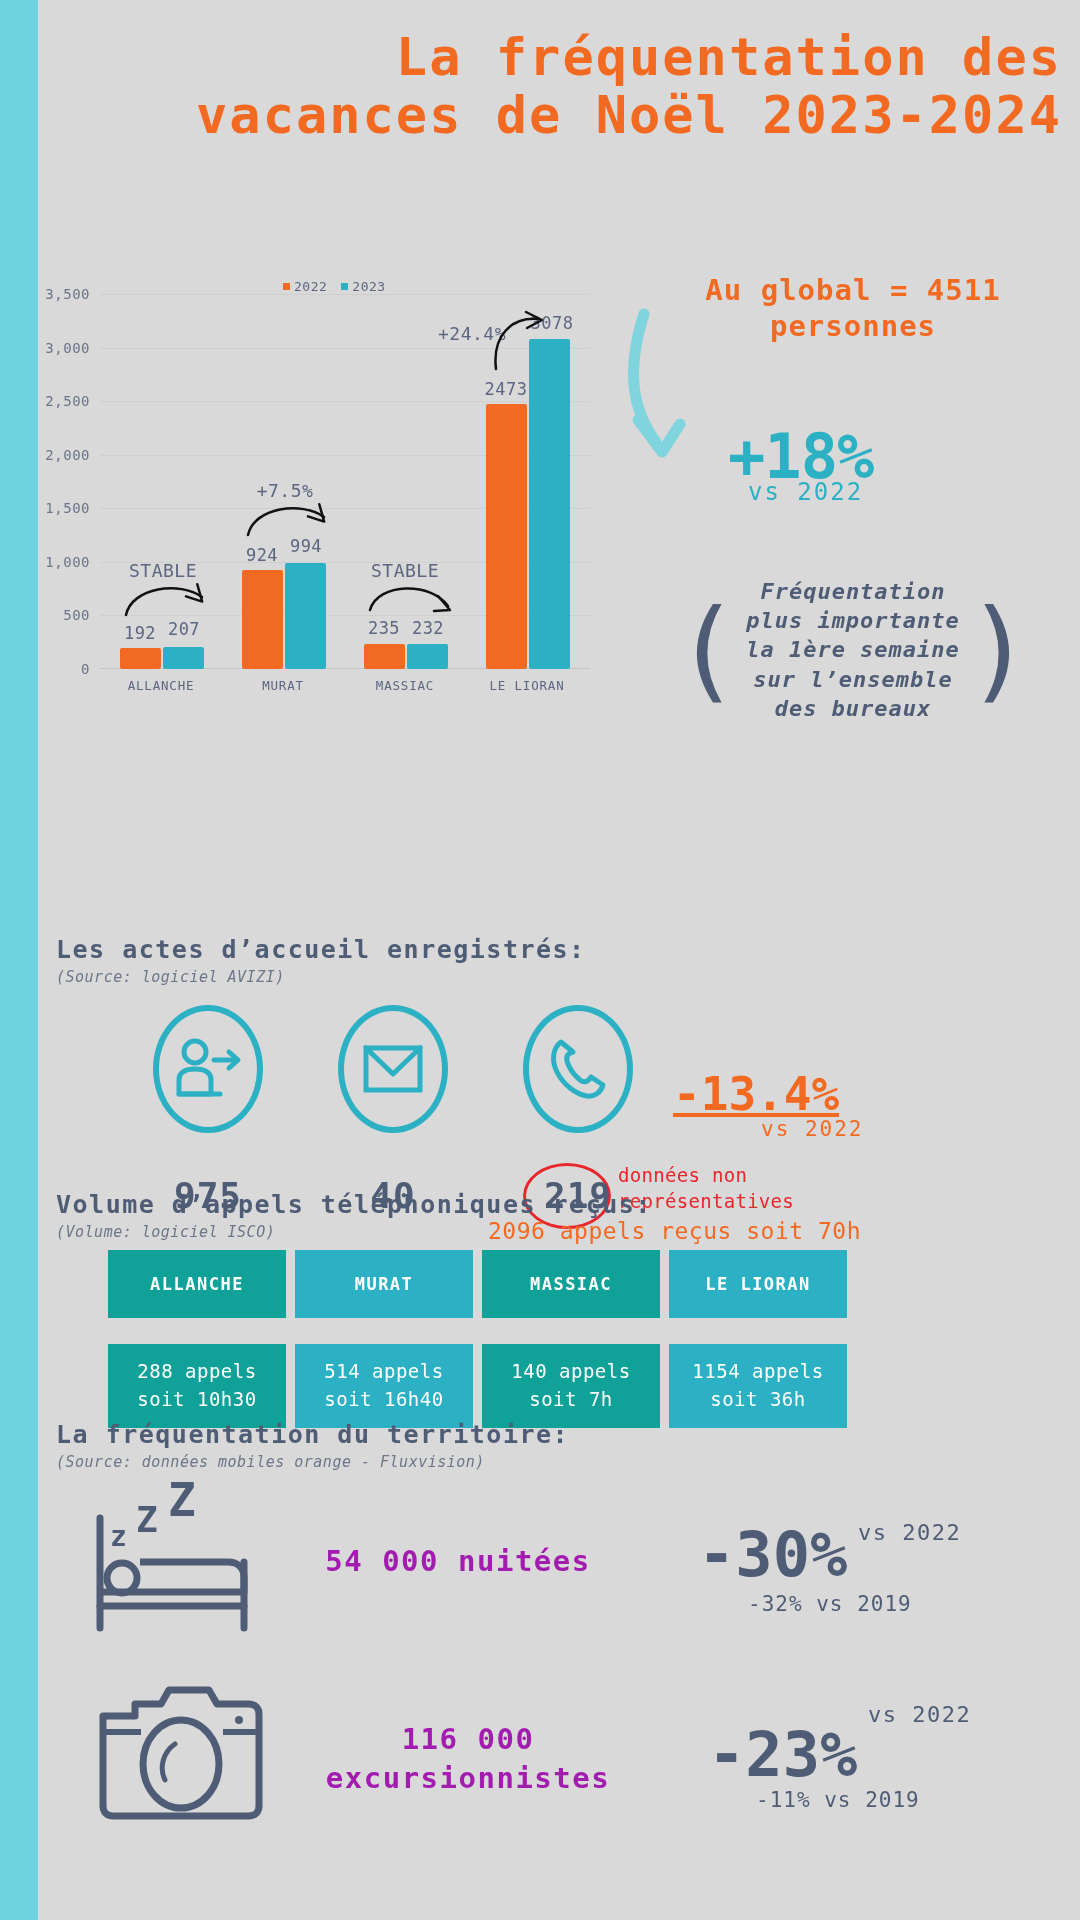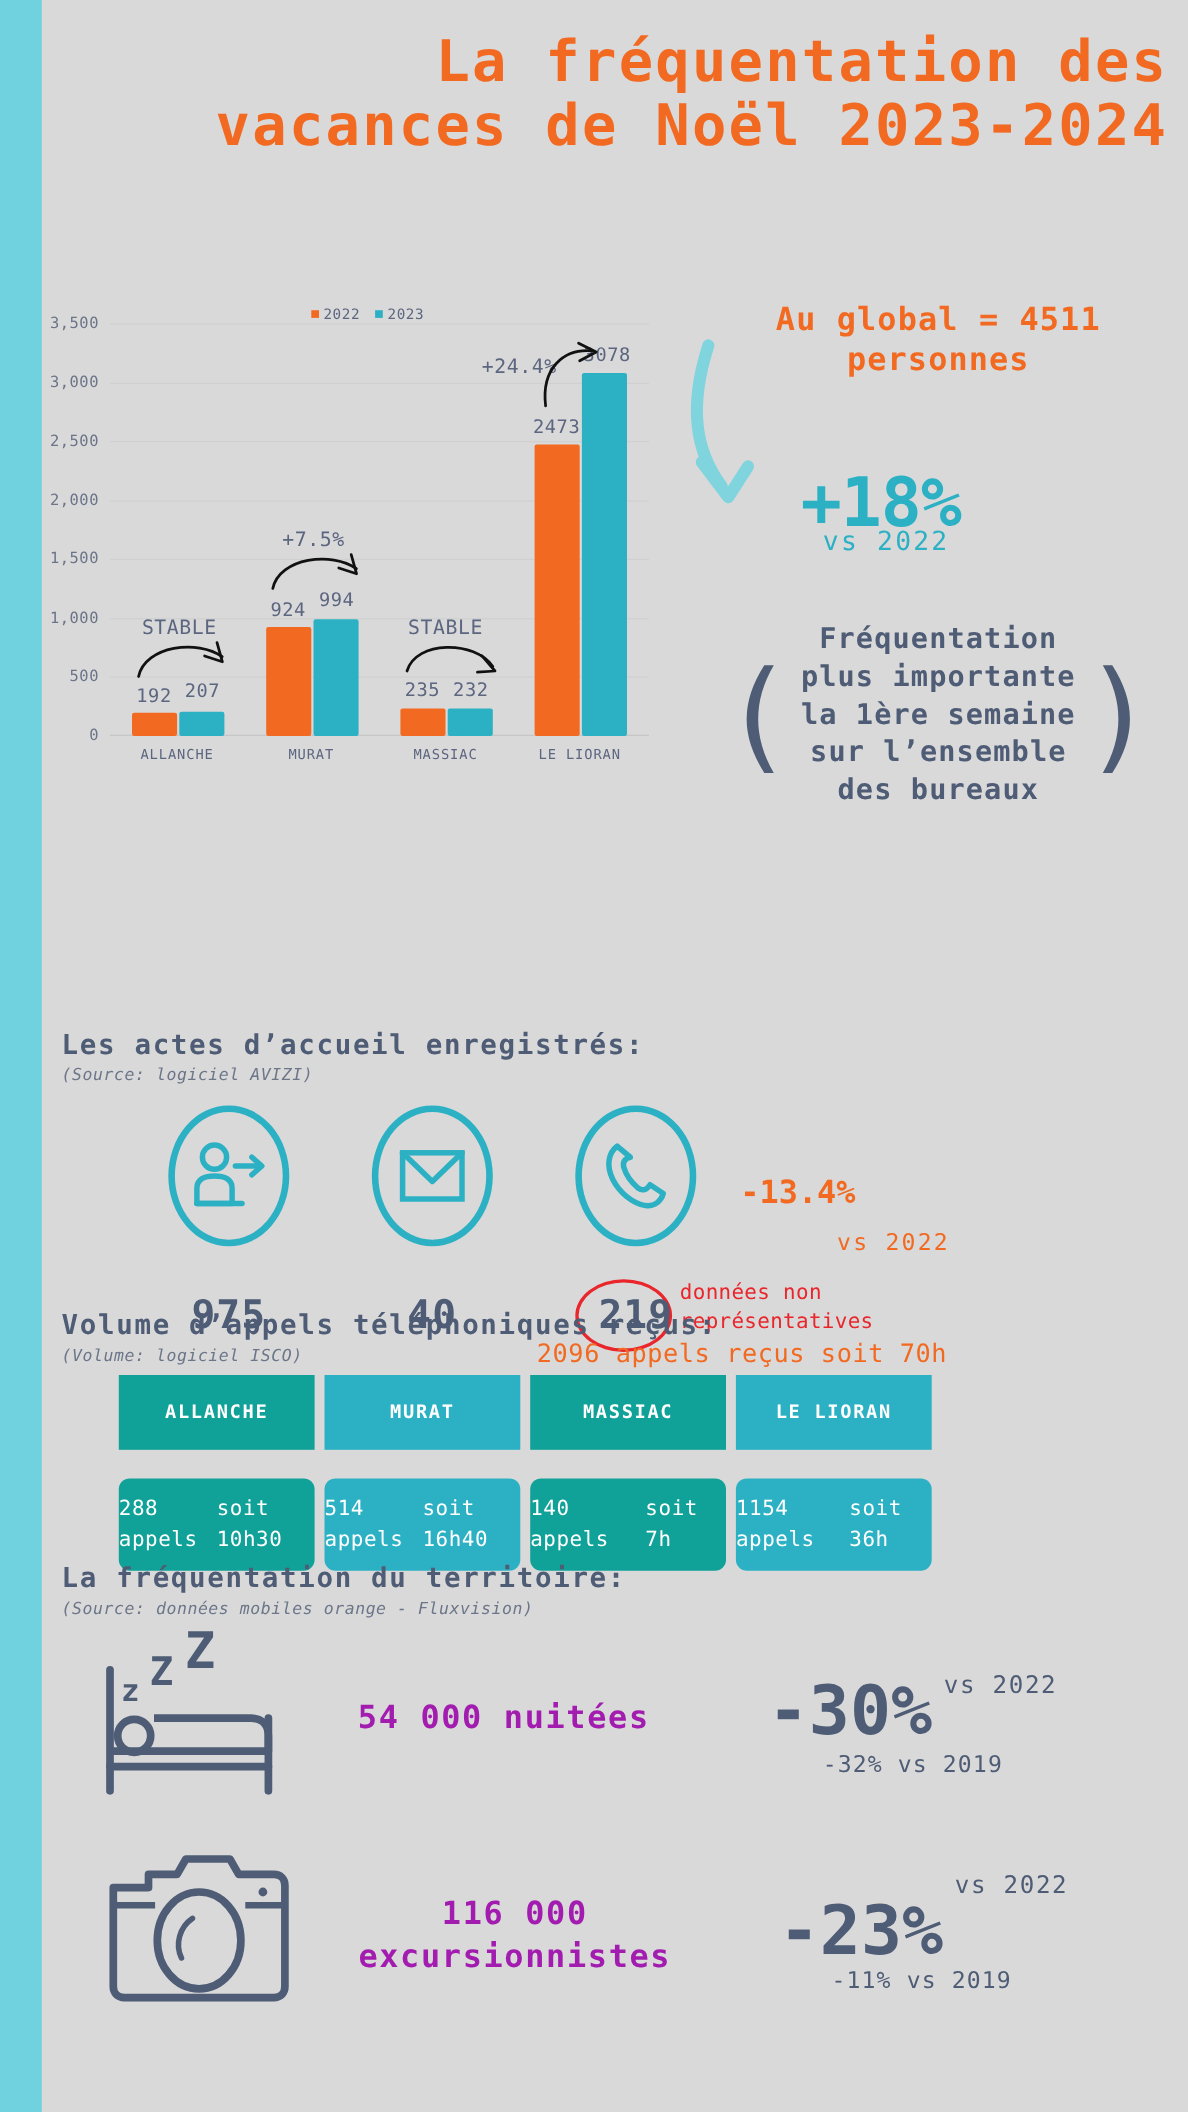--- a/index.html
+++ b/index.html
@@ -100,22 +100,22 @@
   .curve-arrow { position:absolute; left:580px; top:300px; }
 
   .bracket-box {
     position:absolute; left:590px; top:565px; width:450px; height:170px;
     display:flex; align-items:center; justify-content:center;
   }
   .bracket-box .br {
     color:#4e5c75; font-size:110px; font-weight:300; line-height:0.9;
   }
   .bracket-box .btxt {
-    color:#4e5c75; font-weight:bold; font-size:26px; line-height:1.32;
-    text-align:center; letter-spacing:1px; padding:0 6px;
+    color:#4e5c75; font-weight:bold; font-size:22px; line-height:1.32;
+    text-align:center; letter-spacing:1px; padding:0 6px;font-style:italic;
   }
 
   
   .acts { position:absolute; left:0; top:935px; width:1042px; }
   .acts-row {
     position:absolute; left:0; top:70px; width:1042px; height:175px;
   }
   .circ {
     position:absolute; width:110px; height:128px;
     border:6px solid #2cb1c4; border-radius:50%;
@@ -124,21 +124,21 @@
   .actnum {
     position:absolute; top:170px; transform:translateX(-50%);
     color:#4e5c75; font-weight:bold; font-size:36px; letter-spacing:1px;
   }
   .red-oval {
     position:absolute; left:485px; top:158px; width:88px; height:66px;
     border:3px solid #e8262c; border-radius:50%;
   }
   .pct134 {
     position:absolute; left:635px; top:62px;
-    color:#f26a21; font-weight:bold; font-size:29px; letter-spacing:0px;
+    color:#f26a21; font-weight:bold; font-size:46px; letter-spacing:0px;text-decoration:underline;
   }
   .pct134vs {
     position:absolute; left:723px; top:112px;
     color:#f26a21; font-size:21px; letter-spacing:2px;
   }
   .nonrep {
     position:absolute; left:580px; top:158px; width:240px;
     color:#e8262c; font-size:19px; line-height:1.35; letter-spacing:.3px;
   }
 
@@ -151,22 +151,22 @@
   .vol-grid {
     position:absolute; left:70px; top:60px;
     display:grid; grid-template-columns:repeat(4, 178px); gap:9px;
   }
   .vol-head {
     height:68px; display:flex; align-items:center; justify-content:center;
     color:#ffffff; font-weight:bold; font-size:17px; letter-spacing:1.5px;
   }
   .vol-cell {
     height:84px; margin-top:17px;
-    display:flex; flex-direction:row; align-items:center; justify-content:center;
-    color:#ffffff; font-size:19px; line-height:1.45; letter-spacing:.5px;border-radius:10px;
+    display:flex; flex-direction:column; align-items:center; justify-content:center;
+    color:#ffffff; font-size:19px; line-height:1.45; letter-spacing:.5px;
   }
   .bg-dark { background:#10a198; }
   .bg-light { background:#2cb1c4; }
 
   
   .terr { position:absolute; left:0; top:1420px; width:1042px; }
   .terr-row { position:absolute; left:0; width:1042px; height:180px; }
   .terr-label {
     position:absolute; color:#a21caf; font-weight:bold; font-size:29px;
     letter-spacing:1.5px; text-align:center; line-height:1.35;

